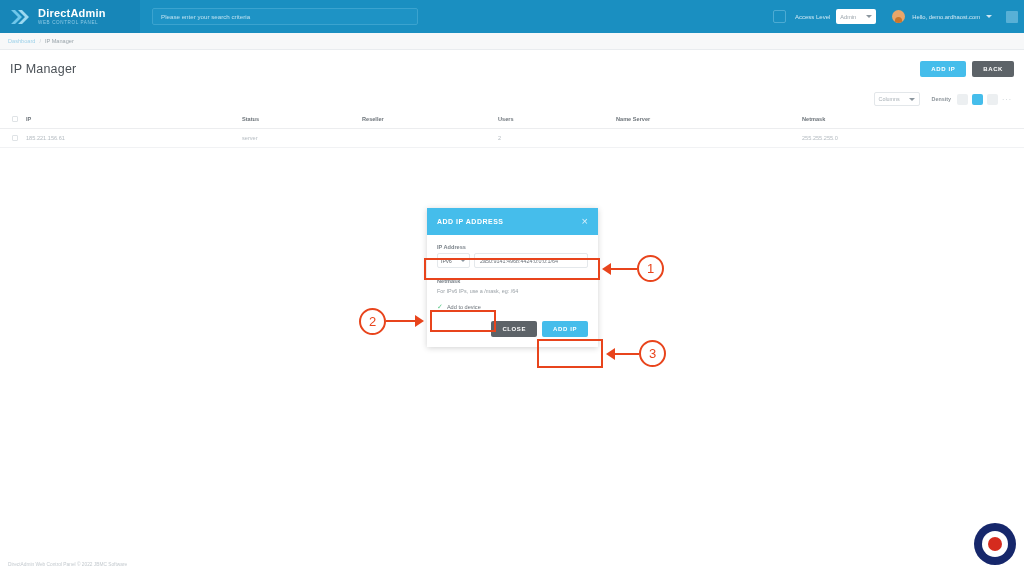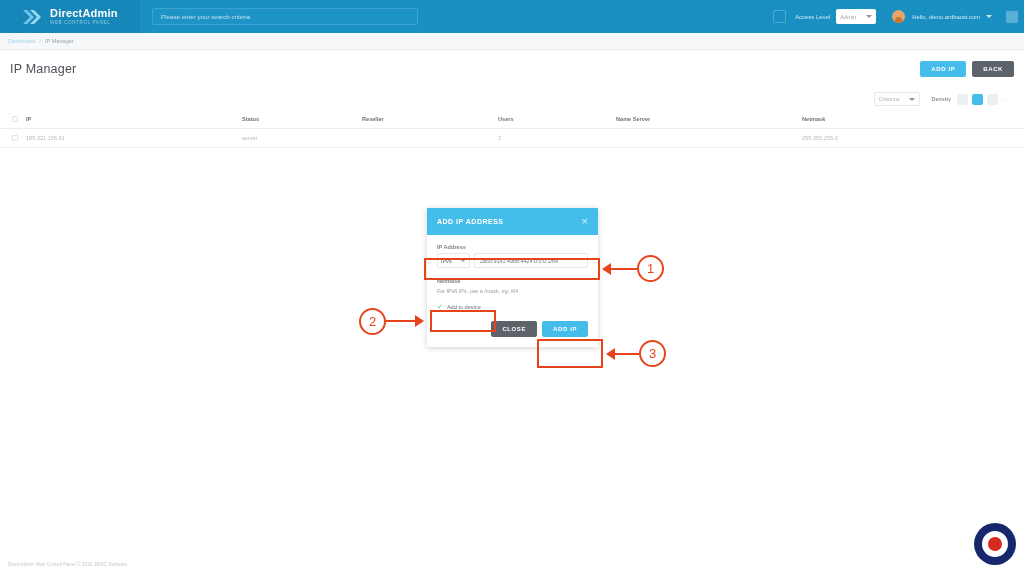--- a/index.html
+++ b/index.html
@@ -10,21 +10,21 @@
     overflow: hidden;
   }
   #root { position: relative; width: 1024px; height: 573px; background:#fff; }
 
   
   .topbar {
     position: absolute; top: 0; left: 0; width: 1024px; height: 33px;
     background: #1a8fc1;
     display: flex; align-items: center;
   }
-  .brand { display: flex; align-items: center; width: 140px; padding-left: 22px; height: 33px; background:#1786b8;}
+  .brand { display: flex; align-items: center; width: 140px; padding-left: 10px; height: 33px; background:#1786b8;}
   .brand-mark { width: 22px; height: 18px; position: relative; margin-right: 6px; flex: none;}
   .brand-text { line-height: 1; }
   .brand-title { color: #ffffff; font-size: 11px; font-weight: bold; letter-spacing: .2px; }
   .brand-sub { color: #8fcbe6; font-size: 4.6px; letter-spacing: .6px; margin-top: 2px;}
   .searchwrap { margin-left: 12px; width: 266px; }
   .searchbox {
     height: 17px; border: 1px solid #3ba3cf; border-radius: 2px;
     background: #1e93c5; color: #bfe2f1; font-size: 6.2px;
     padding: 0 8px; display: flex; align-items: center; width: 100%;
   }

